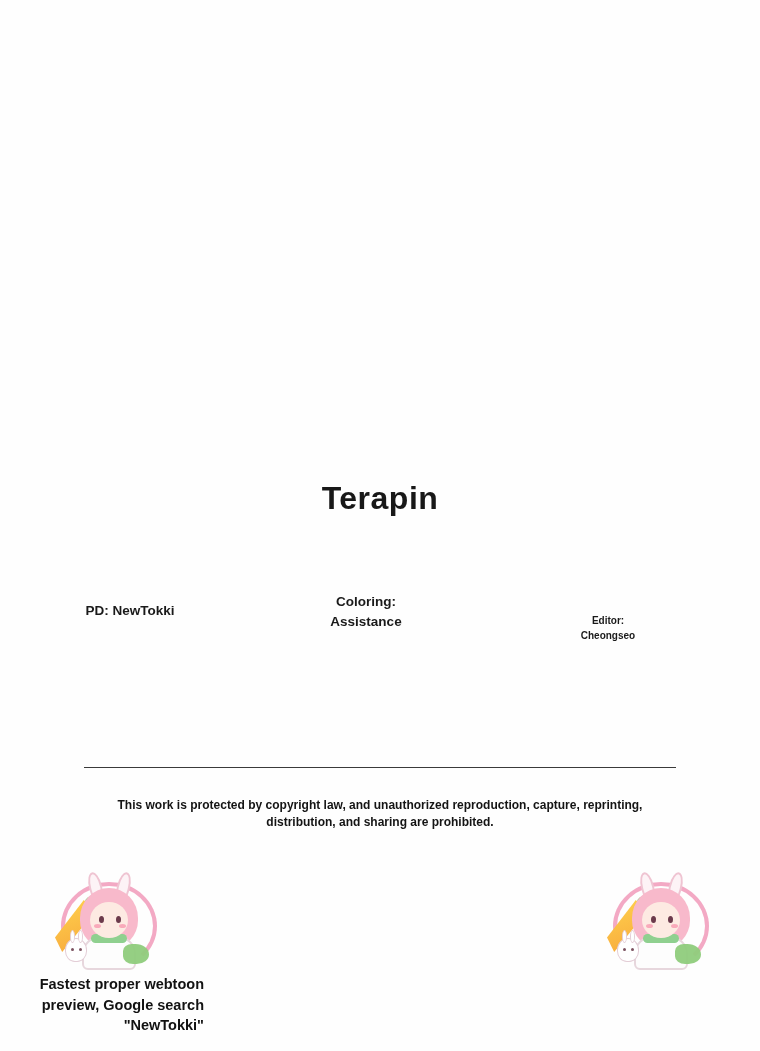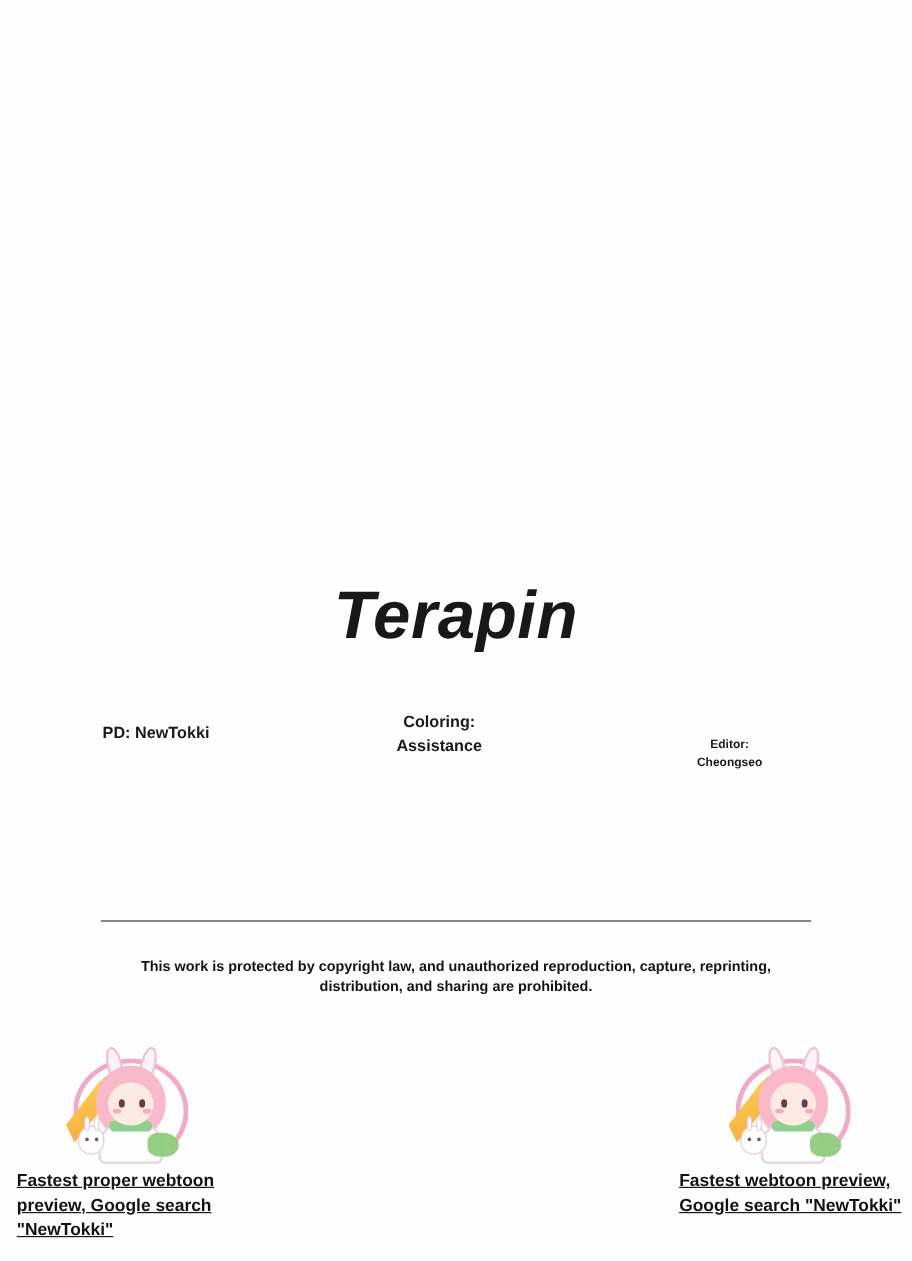--- a/index.html
+++ b/index.html
@@ -19,25 +19,24 @@
     position: absolute;
     inset: 0;
     background: #fefefe;
   }
   .title {
     position: absolute;
     top: 480px;
     left: 0;
     width: 100%;
     text-align: center;
-    font-size: 56px;
+    font-size: 32px;
     font-weight: bold;
     letter-spacing: 0.5px;
     color: #181818;
-    font-style: italic;
   }
   .credit {
     position: absolute;
     text-align: center;
     font-size: 13.5px;
     font-weight: bold;
     line-height: 1.45;
     color: #1a1a1a;
   }
   .credit-pd {
@@ -77,22 +76,21 @@
     width: 584px;
     text-align: center;
     font-size: 12px;
     font-weight: bold;
     line-height: 1.43;
     color: #141414;
   }
   .promo {
     position: absolute;
     width: 190px;
-    text-align: left;
-    text-decoration: underline;
+    text-align: right;
   }
   .promo-left {
     left: 14px;
     top: 866px;
   }
   .promo-right {
     left: 566px;
     top: 866px;
   }
   .promo-art {
@@ -318,16 +316,15 @@
       <div class="blush blush-l"></div>
       <div class="blush blush-r"></div>
       <div class="greens"></div>
       <div class="bunny">
         <div class="bunny-ear bunny-ear-l"></div>
         <div class="bunny-ear bunny-ear-r"></div>
         <div class="bunny-eye bunny-eye-l"></div>
         <div class="bunny-eye bunny-eye-r"></div>
       </div>
     </div>
-    <div class="promo-text">Fastest webtoon preview, Google search "NewTokki"</div>
   </div>
 
 </div>
 
 </body></html>

